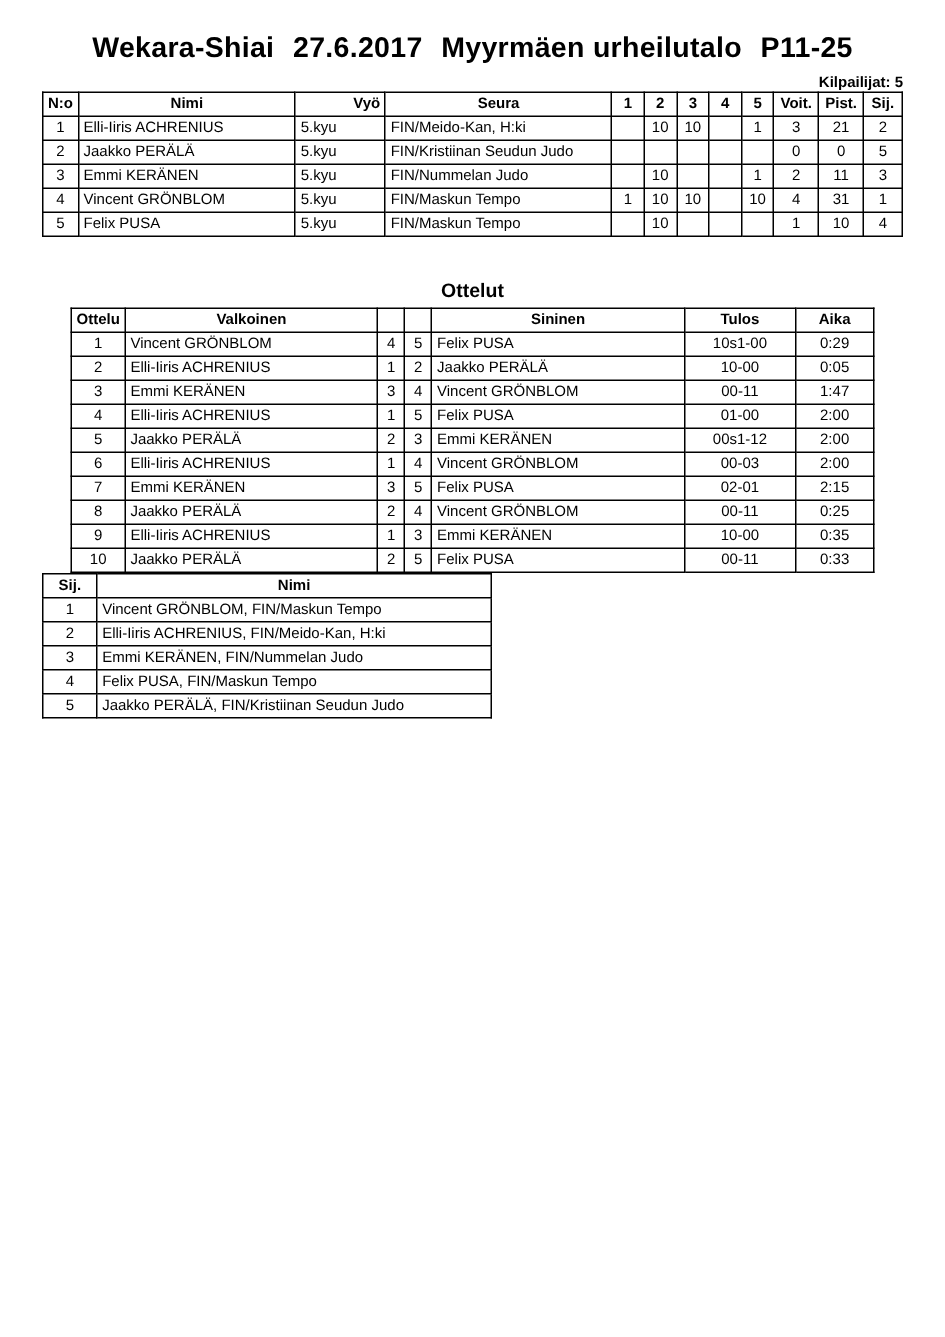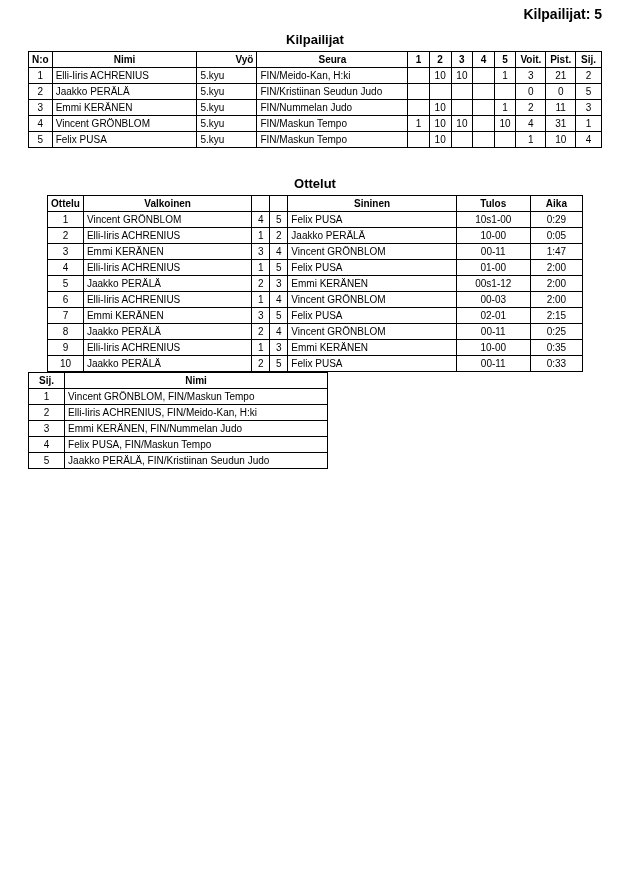--- a/index.html
+++ b/index.html
@@ -23,21 +23,21 @@
   .title {
     text-align: center;
     font-size: 19px;
     font-weight: bold;
     margin-top: 22px;
     letter-spacing: 0.2px;
   }
   .title .gap { display: inline-block; width: 7px; }
   .subtitle {
     text-align: right;
-    font-size: 14px;
+    font-size: 10px;
     font-weight: bold;
     margin-top: 6px;
     padding-right: 28px;
   }
   .section-head {
     text-align: center;
     font-size: 13px;
     font-weight: bold;
     margin-top: 10px;
     margin-bottom: 4px;
@@ -101,24 +101,29 @@
   #tulokset-table .t-sij  { width: 36px;  text-align: center; }
   #tulokset-table .t-nimi { width: 262px; text-align: left; }
   #tulokset-table th.h-tnimi { text-align: center; }
   .tulokset-block { margin-left: 28px; }
 </style>
 </head>
 <body>
 
 <div class="page">
 
+  <div class="title">
+    <span>Wekara-Shiai</span><span class="gap"></span>
+    <span>27.6.2017</span><span class="gap"></span>
+    <span>Myyrmäen urheilutalo</span><span class="gap"></span>
+    <span>P11-25</span>
+  </div>
 
   <div class="subtitle">Kilpailijat: 5</div>
 
-  <div class="section-head">Kilpailijat</div>
 
   <div class="tbl-wrap">
     <table id="kilpailijat-table">
       <thead>
         <tr>
           <th class="c-no">N:o</th>
           <th class="c-nimi h-nimi">Nimi</th>
           <th class="c-vyo h-vyo">Vyö</th>
           <th class="c-seura h-seura">Seura</th>
           <th class="c-m">1</th>

